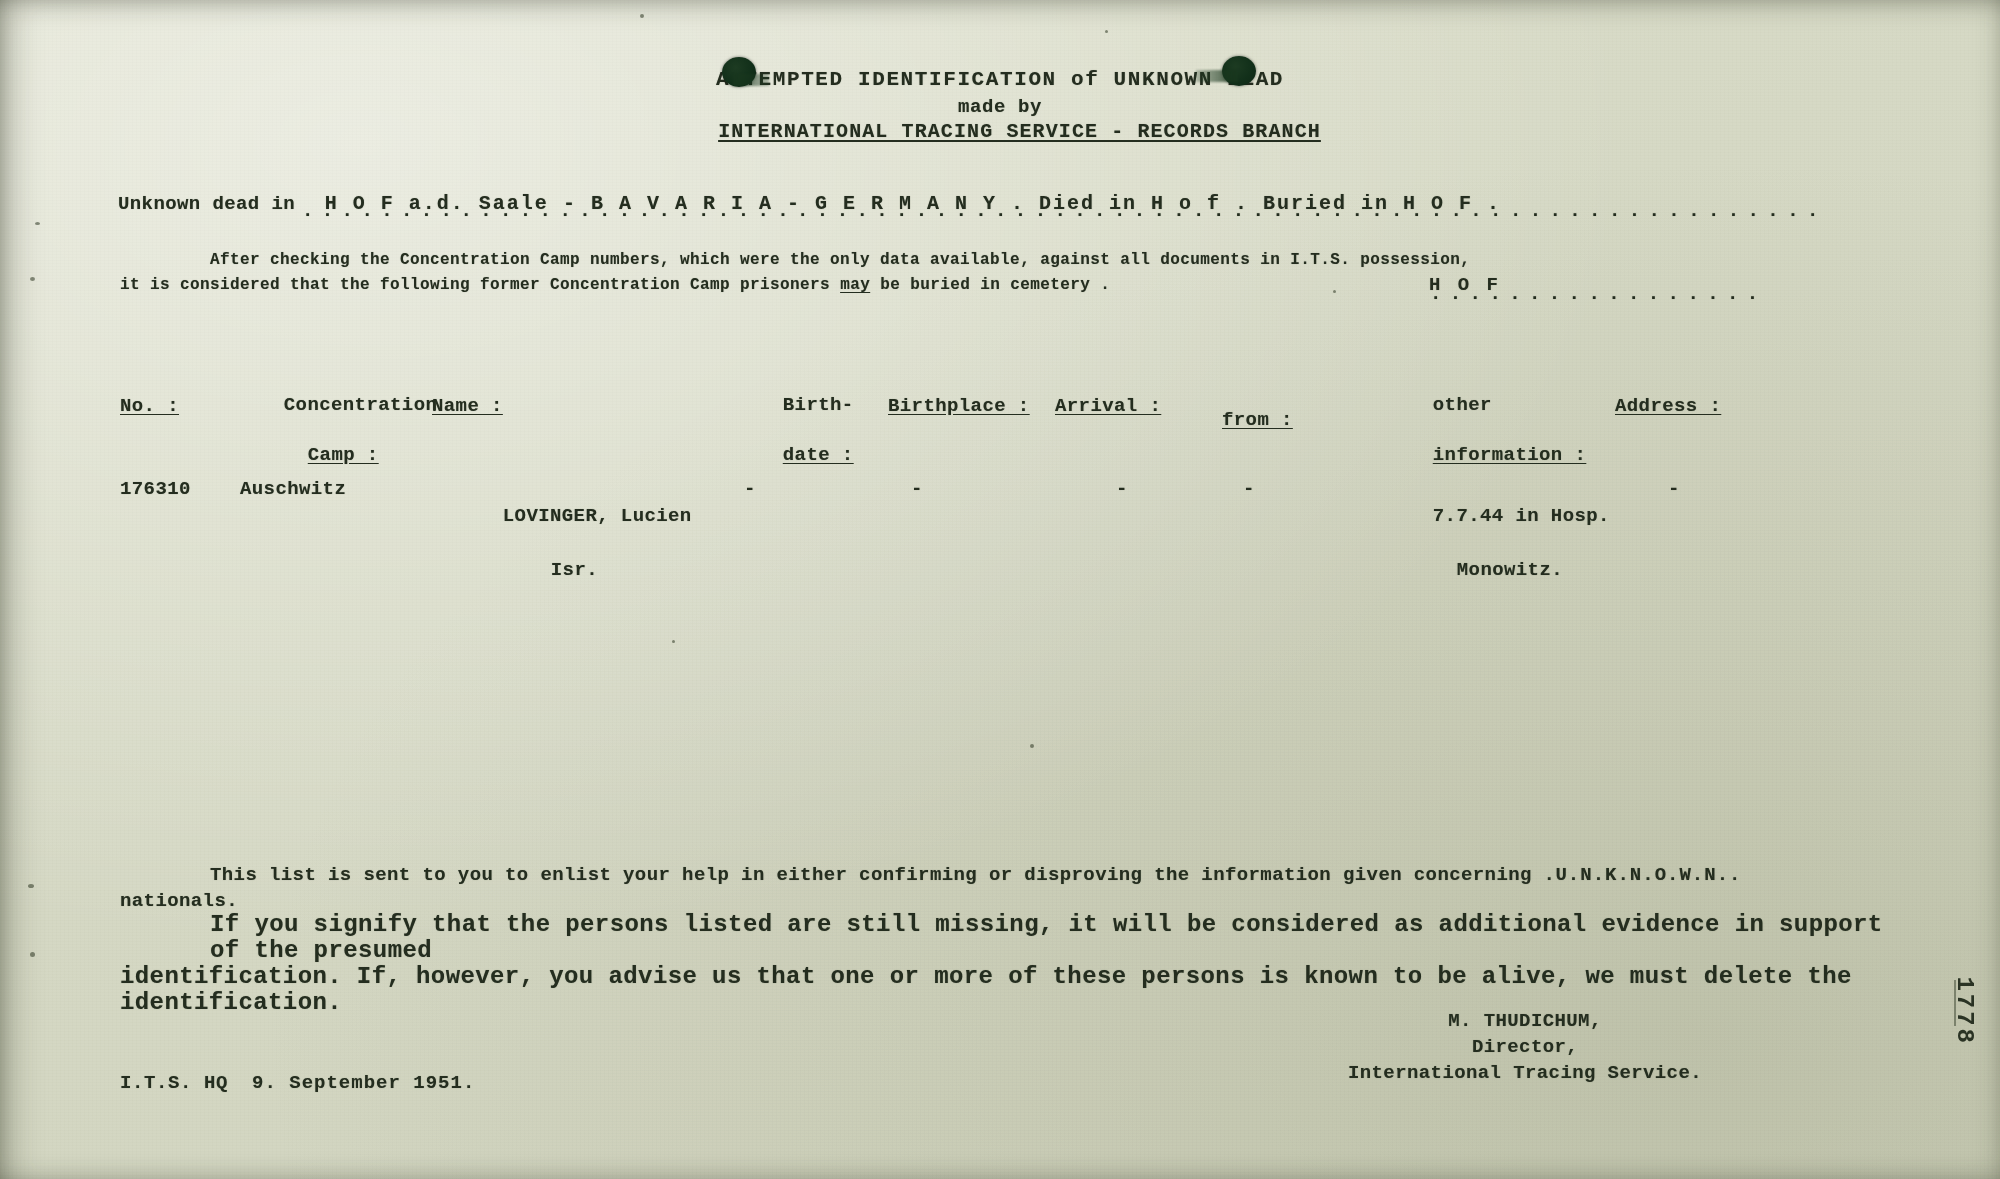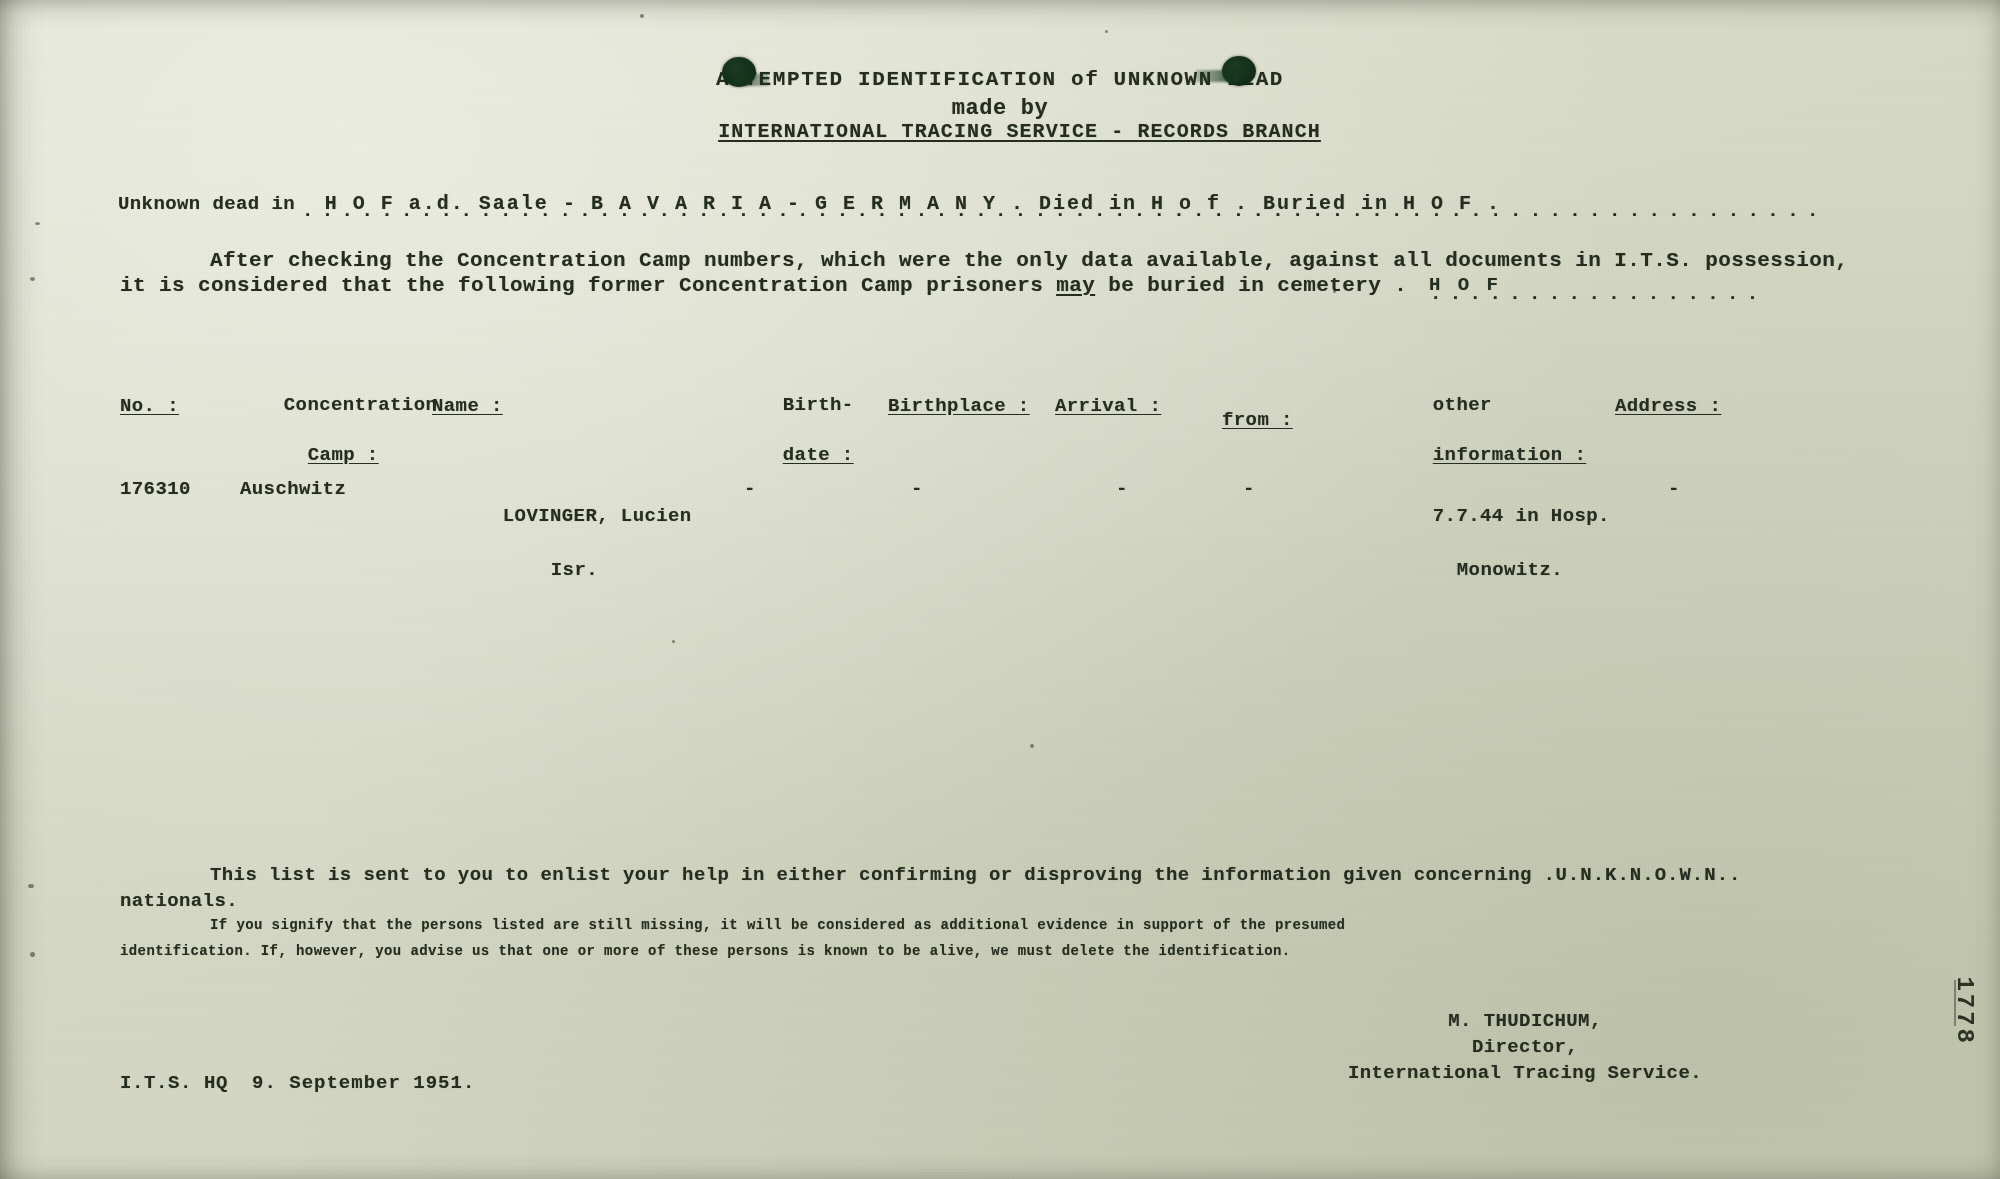--- a/index.html
+++ b/index.html
@@ -62,21 +62,21 @@
   
   #hdr-line1 {
     left: 0; right: 0; top: 68px;
     text-align: center;
     font-size: 21px;
     letter-spacing: 1.6px;
   }
   #hdr-line2 {
     left: 0; right: 0; top: 96px;
     text-align: center;
-    font-size: 22px;
+    font-size: 19px;
     letter-spacing: .6px;
   }
   #hdr-line3 {
     left: 0; right: 0; top: 120px;
     text-align: center;
     font-size: 20px;
     letter-spacing: 1.1px;
     margin-left: 39px;
   }
 
@@ -115,21 +115,21 @@
     font-size: 19px;
     letter-spacing: 8.4px;
     white-space: nowrap;
     overflow: hidden;
   }
 
   
   #para-1 {
     left: 120px; top: 248px;
     width: 1770px;
-    font-size: 21px;
+    font-size: 16px;
     line-height: 25px;
   }
   #para-1 .indent { padding-left: 90px; display: block; }
   #dots-2 {
     left: 1430px; top: 283px;
     width: 450px;
     font-size: 19px;
     letter-spacing: 8.4px;
     white-space: nowrap;
     overflow: hidden;
@@ -183,21 +183,21 @@
   #foot-1 {
     left: 120px; top: 862px;
     width: 1790px;
     font-size: 19px;
     line-height: 26px;
   }
   #foot-1 .indent { padding-left: 90px; display: block; }
   #foot-2 {
     left: 120px; top: 912px;
     width: 1790px;
-    font-size: 14px;
+    font-size: 24px;
     line-height: 26px;
   }
   #foot-2 .indent { padding-left: 90px; display: block; }
 
   
   #sign {
     left: 1290px; top: 1008px;
     width: 470px;
     text-align: center;
     font-size: 19px;

